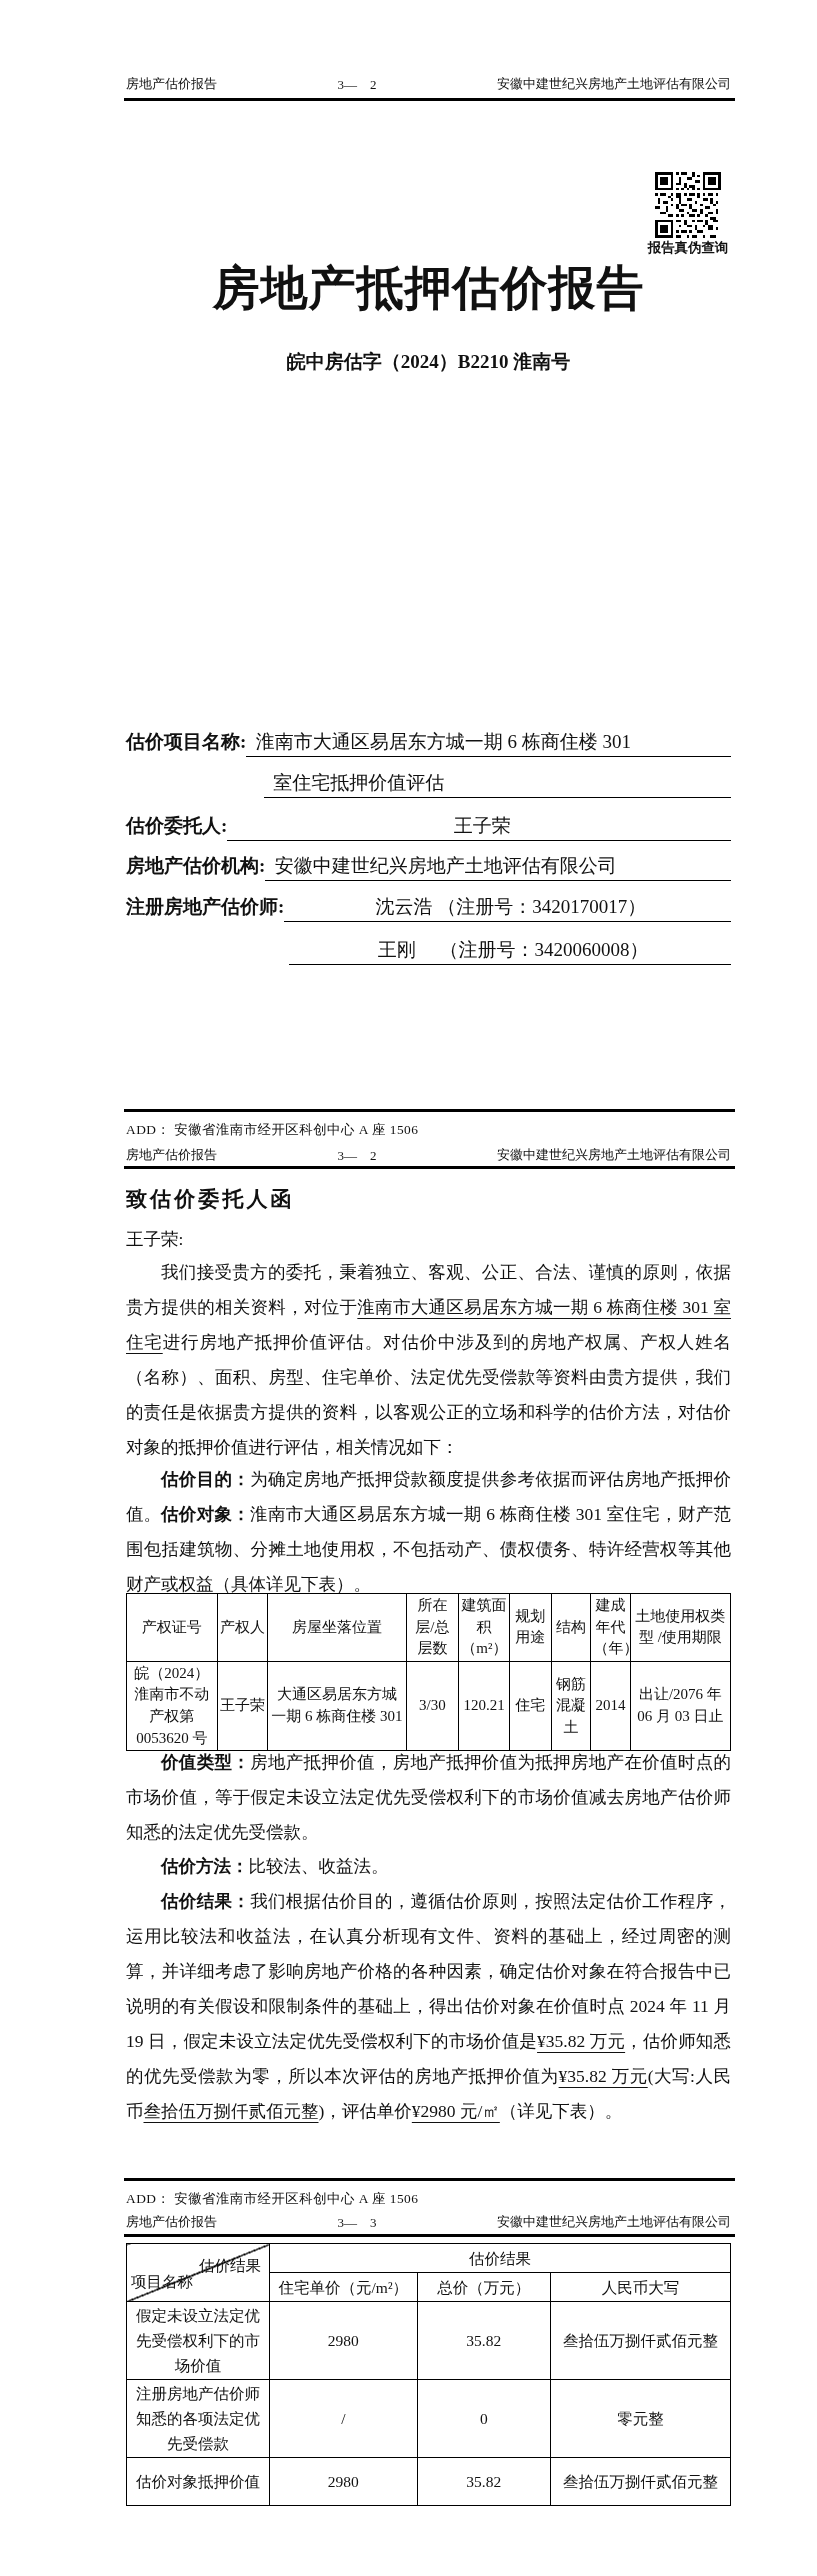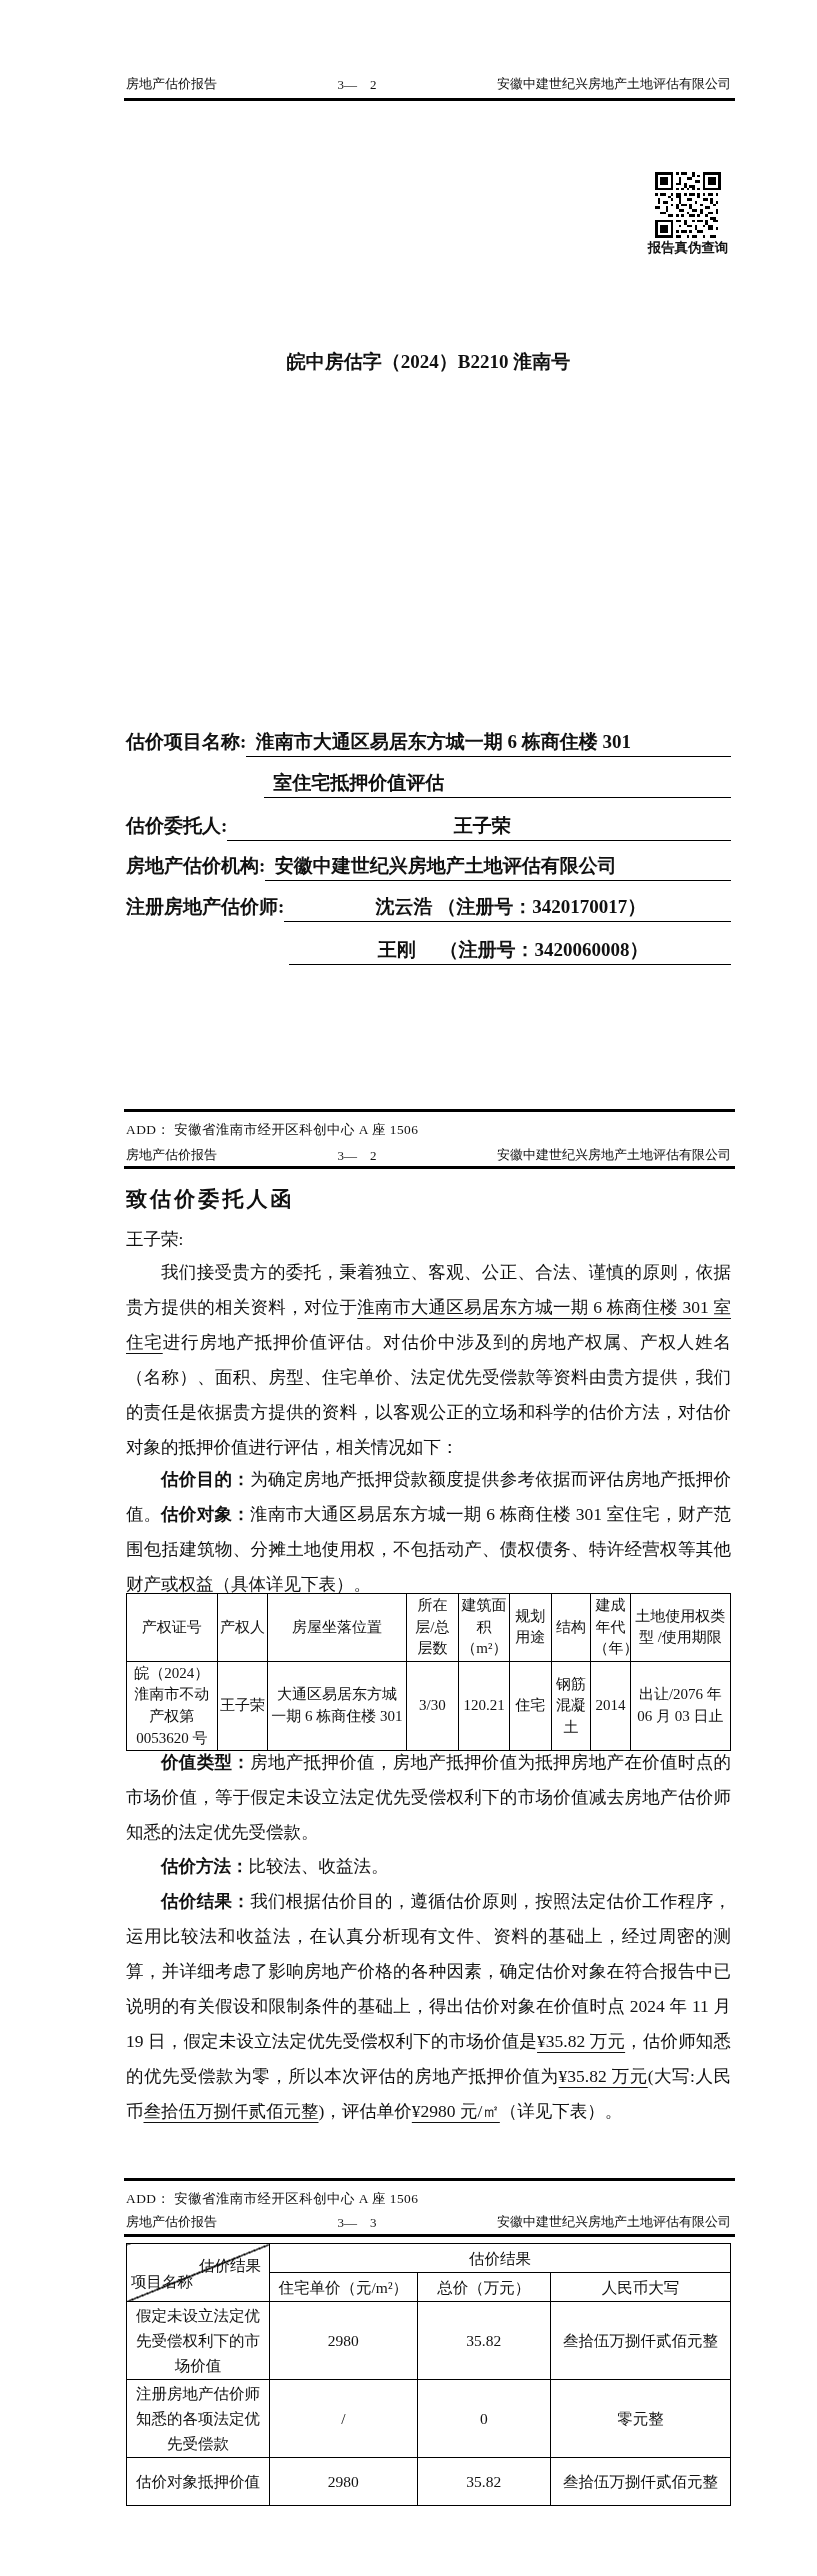--- a/index.html
+++ b/index.html
@@ -18,21 +18,21 @@
   .rule { left:124px; width:611px; height:2.6px; background:#000; }
   .addline { left:126px; font-size:13.4px; letter-spacing:0.5px; }
   
   .qrcap { font-size:13.4px; font-weight:bold; text-align:center; }
   .bigtitle { left:126px; width:605px; text-align:center; font-size:47px;
               font-weight:bold; letter-spacing:1px; }
   .docno { left:126px; width:605px; text-align:center; font-size:19px; font-weight:bold; }
   .cvrow { left:126px; width:605px; display:flex; font-size:19px; line-height:24px; }
   .cvlabel { font-weight:bold; white-space:nowrap; }
   .cvspacer { display:inline-block; }
-  .cvval { flex:1; border-bottom:1.5px solid #000; padding:0 3.1px 2.1px 9.3px; white-space:nowrap;font-weight:bold; }
+  .cvval { flex:1; border-bottom:1.5px solid #000; padding:0 3.1px 2.1px 9.3px; white-space:nowrap; }
   .cvval.center { text-align:center; }
   
   .lettertitle { left:126px; width:605px; text-align:left; font-size:21px;
                  font-weight:bold; letter-spacing:3.1px; }
   .body34 { left:126px; width:605px; font-size:17.5px; line-height:35px;
             text-align:justify; text-justify:inter-ideograph; }
   .ind { text-indent:2em; }
   .blab { font-weight:bold; }
   .u { text-decoration:underline; text-decoration-thickness:1px; text-underline-offset:4.6px; }
   
@@ -155,20 +155,21 @@
         <rect x="16" y="22" width="2" height="1"></rect>
       <rect x="8" y="24" width="2" height="1"></rect>
         <rect x="12" y="24" width="1" height="1"></rect>
         <rect x="14" y="24" width="2" height="1"></rect>
         <rect x="18" y="24" width="1" height="1"></rect>
         <rect x="21" y="24" width="2" height="1"></rect>
     </g>
   </svg>
   <div class="abs qrcap" style="left:639px; top:239px; width:98px;">报告真伪查询</div>
 
+  <div class="abs bigtitle" style="top:257px;">房地产抵押估价报告</div>
   <div class="abs docno" style="top:349px;">皖中房估字（2024）B2210 淮南号</div>
 
   <div class="abs cvrow" style="top:730px;">
     <span class="cvlabel">估价项目名称:</span>
     <span class="cvval">淮南市大通区易居东方城一期 6 栋商住楼 301</span>
   </div>
   <div class="abs cvrow" style="top:771px;">
     <span class="cvspacer" style="width:138px;"></span>
     <span class="cvval">室住宅抵押价值评估</span>
   </div>

